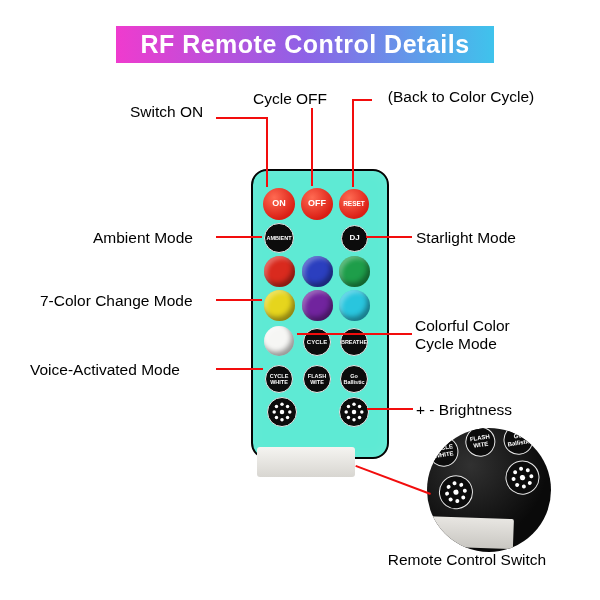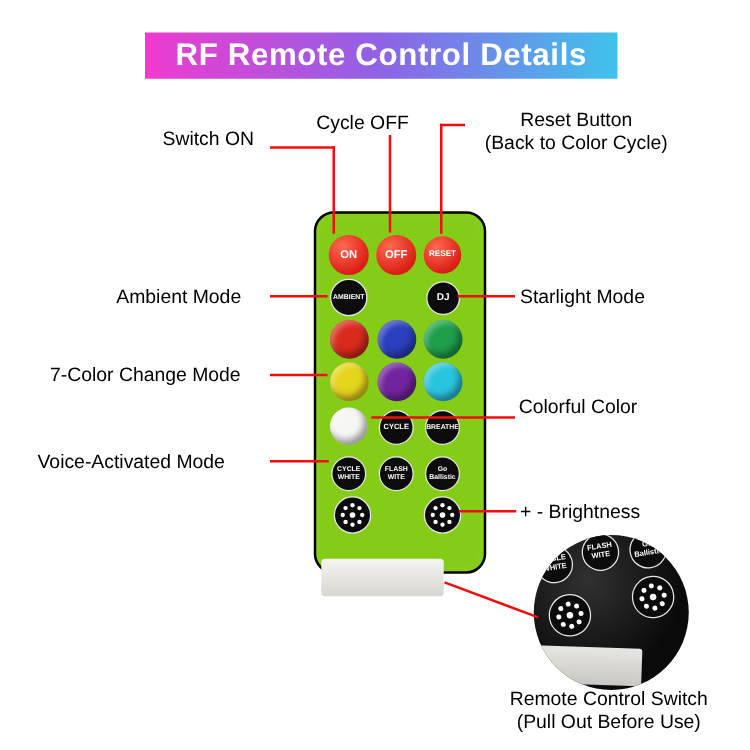--- a/index.html
+++ b/index.html
@@ -11,21 +11,21 @@
     background:linear-gradient(90deg,#ef3bce 0%,#8e62e6 50%,#3fc3ec 100%);
     display:flex; align-items:center; justify-content:center;
     color:#fff; font-size:25px; font-weight:bold; letter-spacing:.5px; }
 
   .label { position:absolute; font-size:15.5px; color:#000; white-space:nowrap; }
   .label.center { text-align:center; white-space:normal; }
 
   .rline { position:absolute; background:#f20d0d; z-index:7; }
 
   .remote { position:absolute; left:251px; top:169px; width:138px; height:290px;
-    background:#84cc16; border:2px solid #040404; border-radius:16px;
+    background:#5eead4; border:2px solid #040404; border-radius:16px;
     box-shadow:inset 0 0 14px rgba(255,255,255,.08); z-index:3; }
 
   .btn { position:absolute; border-radius:50%; display:flex; align-items:center; justify-content:center;
     text-align:center; color:#fff; font-weight:bold; line-height:1.1; overflow:hidden; }
   .btn.red  { background:radial-gradient(circle at 35% 30%, #ff6a52, #da1e14 72%); }
   .btn.dark { background:#0c0c0c; border:1px solid #e8e8e8; }
   .btn.plain{ box-shadow:inset -3px -4px 5px rgba(0,0,0,.38), inset 3px 3px 4px rgba(255,255,255,.30); }
 
   .tab { position:absolute; left:257px; top:447px; width:98px; height:30px;
     background:linear-gradient(180deg,#f5f4f1,#d8d6d1); border-radius:3px; z-index:4; }
@@ -44,34 +44,33 @@
 
 <div class="stage">
 
   <div class="banner">
     <span>RF Remote Control Details</span>
   </div>
 
   <div class="label" style="left:130px; top:103px;">Switch ON</div>
   <div class="label" style="left:253px; top:90px;">Cycle OFF</div>
   <div class="label center" style="left:370px; top:88px; width:182px;">
-    <div>Reset Button</div>
     <div>(Back to Color Cycle)</div>
   </div>
   <div class="label" style="left:93px; top:229px;">Ambient Mode</div>
   <div class="label" style="left:416px; top:229px;text-align:right;">Starlight Mode</div>
   <div class="label" style="left:40px; top:292px;">7-Color Change Mode</div>
   <div class="label" style="left:415px; top:317px;">
     <div>Colorful Color</div>
+    <div>Cycle Mode</div>
   </div>
   <div class="label" style="left:30px; top:361px;">Voice-Activated Mode</div>
   <div class="label" style="left:416px; top:401px;">+ - Brightness</div>
-  <div class="label center" style="left:388px; top:551px; width:198px;text-align:center;">
+  <div class="label center" style="left:368px; top:551px; width:198px;text-align:center;">
     <div>Remote Control Switch</div>
-    <div>(Pull Out Before Use)</div>
   </div>
 
   <div class="rline" style="left:216px; top:117px; width:52px; height:2px;"></div>
   <div class="rline" style="left:266px; top:117px; width:2px; height:70px;"></div>
   <div class="rline" style="left:311px; top:108px; width:2px; height:78px;"></div>
   <div class="rline" style="left:352px; top:99px; width:20px; height:2px;"></div>
   <div class="rline" style="left:352px; top:99px; width:2px; height:88px;"></div>
   <div class="rline" style="left:216px; top:236px; width:46px; height:2px;"></div>
   <div class="rline" style="left:366px; top:236px; width:46px; height:2px;"></div>
   <div class="rline" style="left:216px; top:299px; width:46px; height:2px;"></div>

